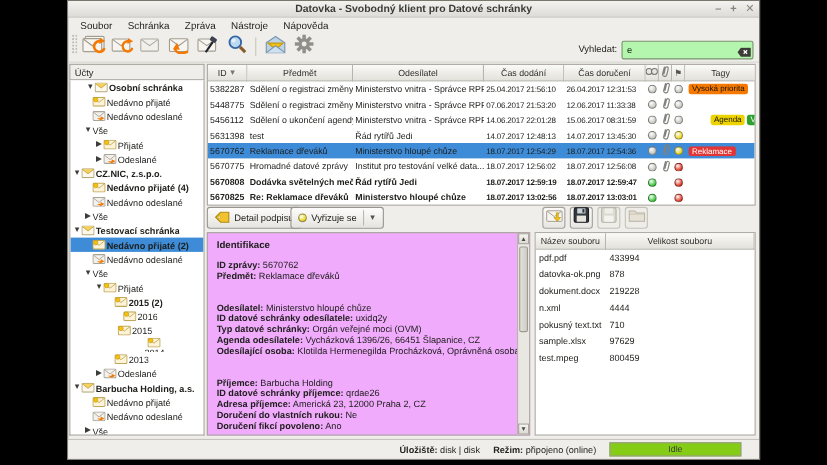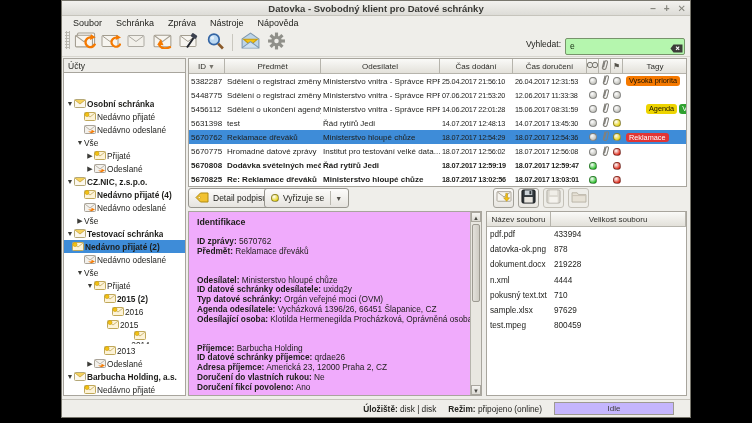--- a/index.html
+++ b/index.html
@@ -86,21 +86,21 @@
   .files-panel{position:absolute;left:424px;top:210px;width:201px;bottom:21px;background:#fff;
       border:1px solid #a8a59d;overflow:hidden;}
   .fp-header{display:flex;height:15px;}
   .frow{display:flex;height:15.2px;align-items:center;}
   .fcell{flex:none;font-size:8.2px;padding:0 3px;white-space:nowrap;overflow:hidden;}
   
   .statusbar{position:absolute;left:0;right:0;bottom:0;height:18px;border-top:1px solid #c6c4bc;
       background:#efeeea;display:flex;align-items:center;justify-content:flex-end;gap:12px;
       font-size:8.3px;padding-right:16px;color:#23231f;}
   .statusbar b{font-weight:bold;}
-  .progress{width:120px;height:13px;background:#c4b5fd;border:1px solid #9d9a92;text-align:center;
+  .progress{width:120px;height:13px;background:#84cc16;border:1px solid #9d9a92;text-align:center;
       font-size:8px;line-height:12px;color:#3a3a36;}
 </style>
 </head>
 <body>
 
 <div id="stage">
   <div class="window">
 
     <div class="titlebar">
       <span>Datovka - Svobodný klient pro Datové schránky</span>
@@ -201,21 +201,21 @@
                 <path d="M3.5 0.5 h9 v8 h-9 L0.5 4.5z" fill="#3c3c38"></path>
                 <path d="M6 2.7 l3.2 3.2 M9.2 2.7 L6 5.9" stroke="#fff" stroke-width="1.1"></path>
               </svg></span>
         </span>
       </div>
     </div>
 
     <div class="tree-panel">
       <div class="tree-header">Účty</div>
       <div class="tree-body" id="tree-body">
-          <div class="tree-row bold" style="padding-left: 2px; margin-top: 24px;">
+          <div class="tree-row bold" style="padding-left: 14px;">
             <span class="tree-exp">▼</span>
             <span class="tree-ico">
               <svg width="12" height="9" viewBox="0 0 12 9">
                 <rect x="0.5" y="0.5" width="11" height="8" rx="1" fill="#fcf8ee" stroke="#b4a878"></rect>
                 <path d="M0.8 0.9 L6 5 L11.2 0.9" fill="#f6d25c" stroke="#c7a23e" stroke-width="0.8"></path>
               </svg>
             </span>
             <span class="tree-label">Osobní schránka</span>
           </div>
           <div class="tree-row" style="padding-left: 12px;">
@@ -305,21 +305,21 @@
           <div class="tree-row bold" style="padding-left: 2px;">
             <span class="tree-exp">▼</span>
             <span class="tree-ico">
               <svg width="12" height="9" viewBox="0 0 12 9">
                 <rect x="0.5" y="0.5" width="11" height="8" rx="1" fill="#fcf8ee" stroke="#b4a878"></rect>
                 <path d="M0.8 0.9 L6 5 L11.2 0.9" fill="#f6d25c" stroke="#c7a23e" stroke-width="0.8"></path>
               </svg>
             </span>
             <span class="tree-label">Testovací schránka</span>
           </div>
-          <div class="tree-row bold selected" style="">
+          <div class="tree-row bold selected" style="padding-left: 12px;">
             <span class="tree-exp"></span>
             <span class="tree-ico">
               <svg width="12" height="9" viewBox="0 0 12 9">
                 <rect x="0.5" y="0.5" width="11" height="8" rx="1" fill="#fdf3d8" stroke="#c0a85a"></rect>
                 <path d="M0.8 0.9 L6 5 L11.2 0.9" fill="none" stroke="#c0a85a" stroke-width="0.8"></path>
                 <circle cx="3" cy="2.6" r="2" fill="#f5c211" stroke="#c79a08" stroke-width="0.6"></circle>
               </svg>
             </span>
             <span class="tree-label">Nedávno přijaté (2)</span>
           </div>

